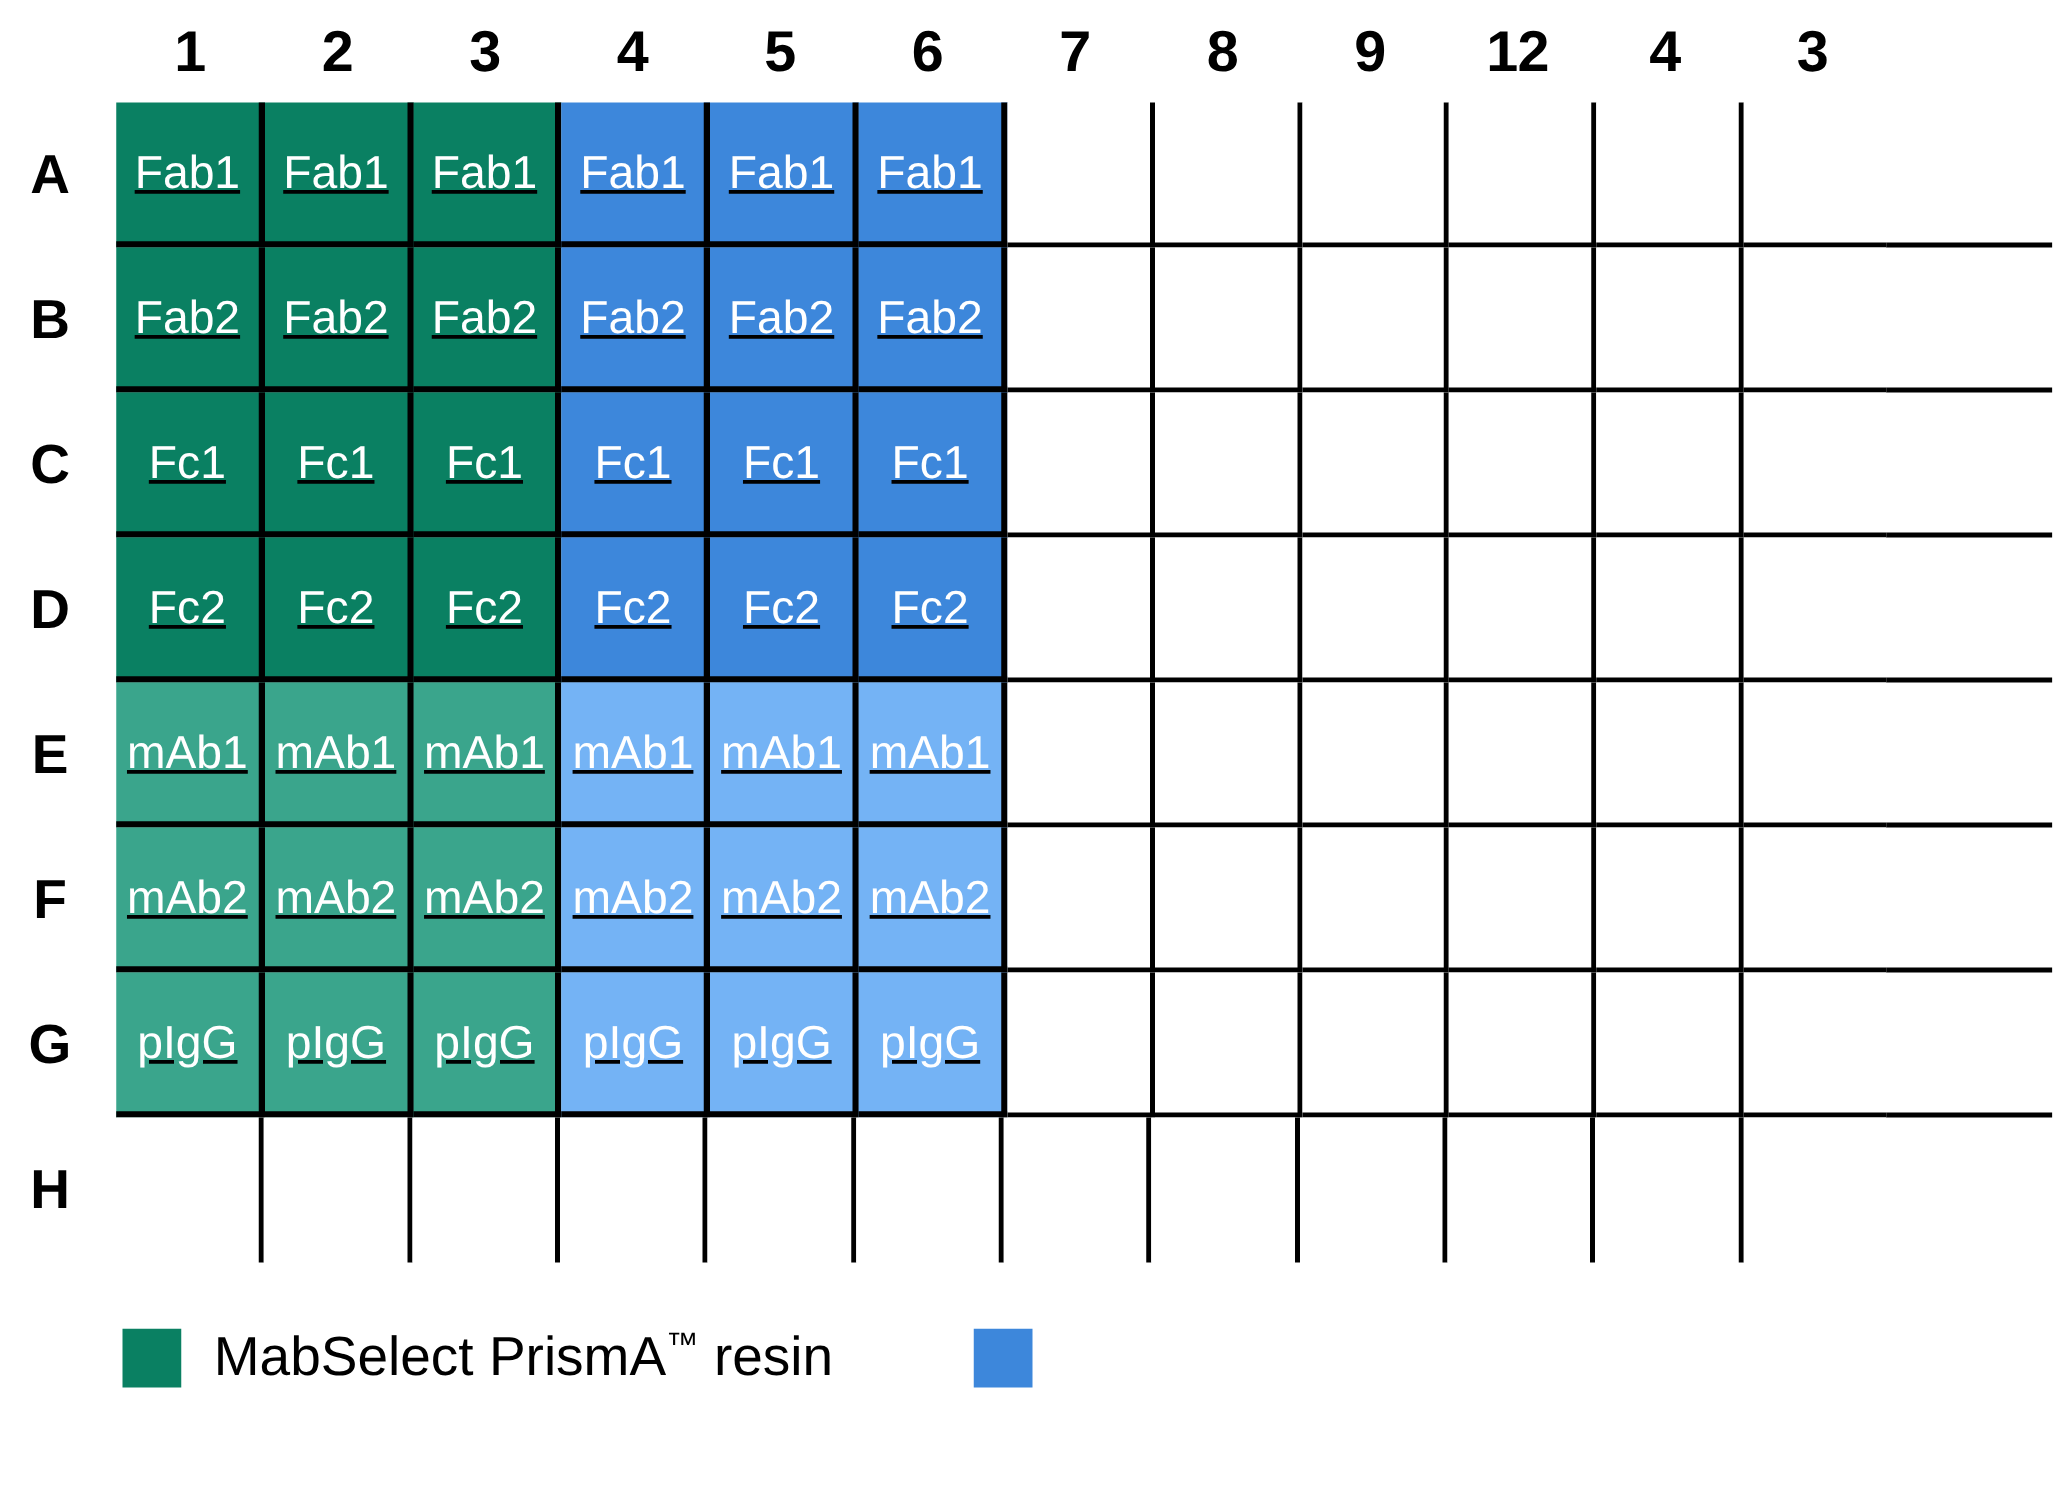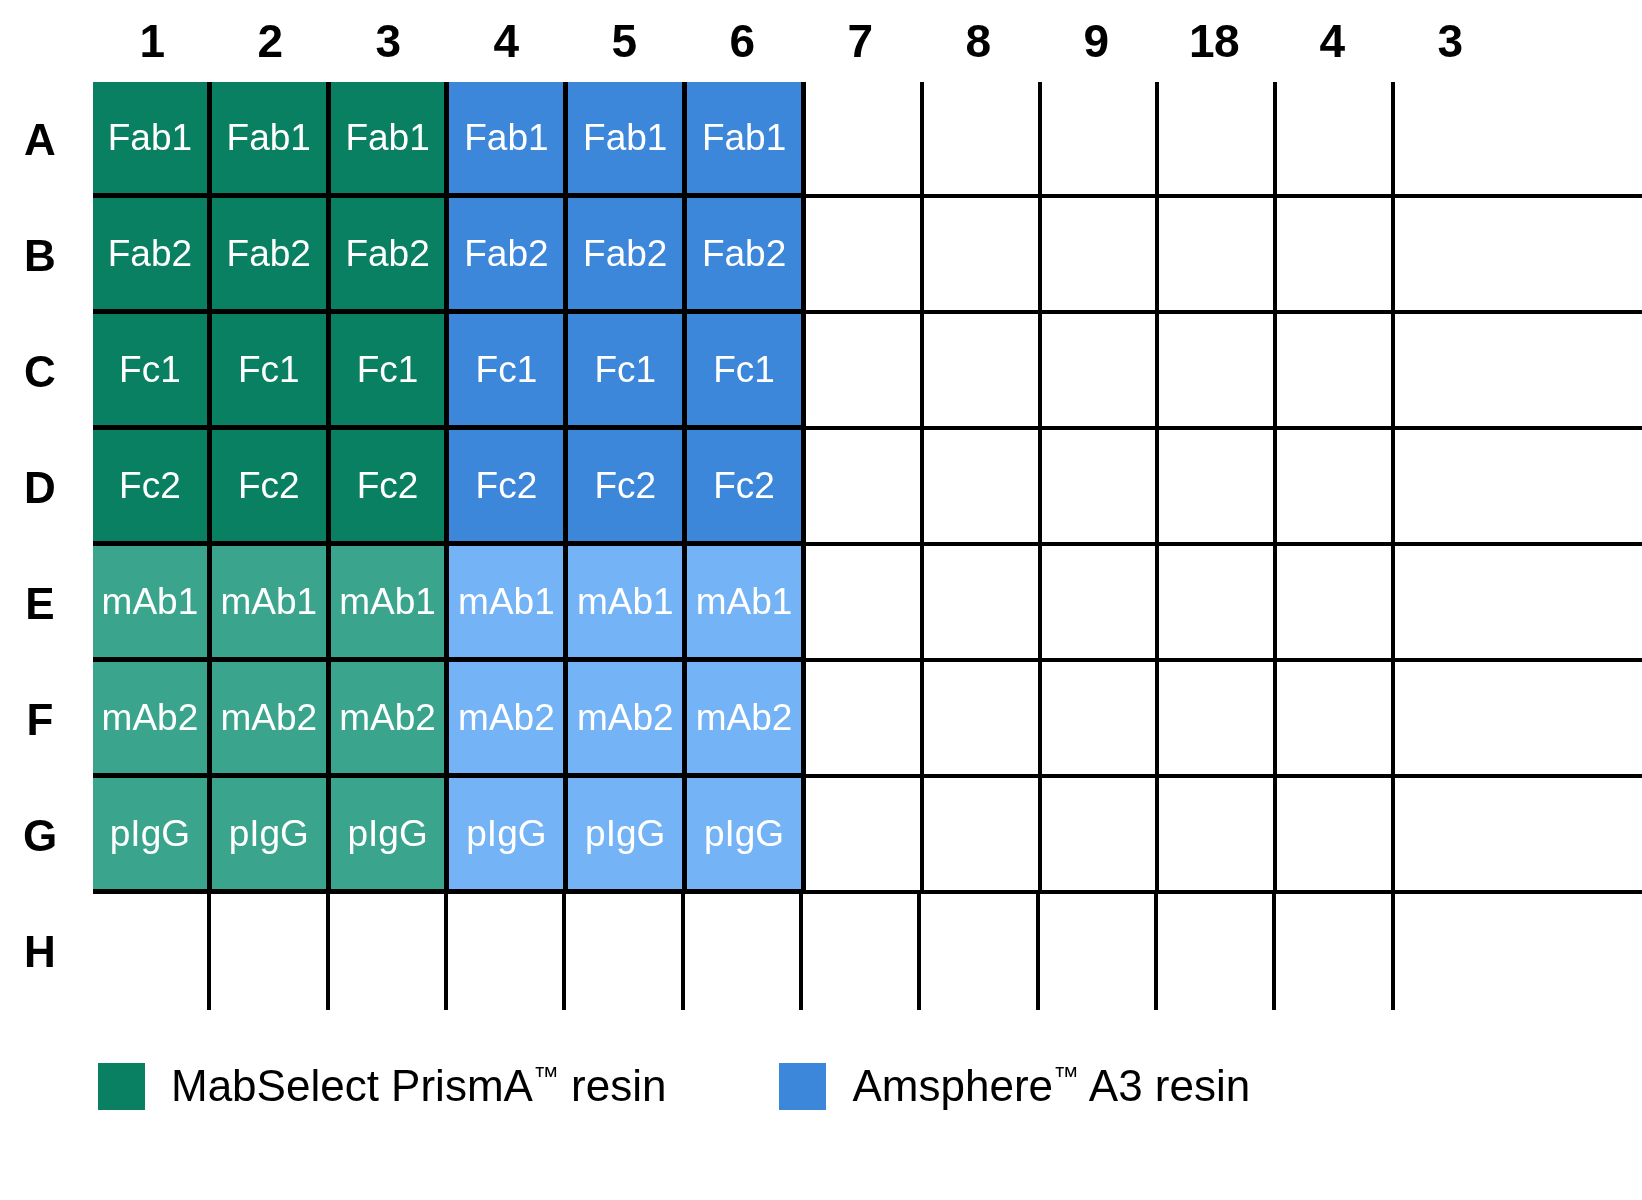--- a/index.html
+++ b/index.html
@@ -61,20 +61,21 @@
     position: absolute;
     left: 93px;
     top: 82px;
     width: 1416px;
     height: 928px;
   }
   .plate-row {
     display: flex;
     width: 100%;
     height: 116px;
+    text-decoration: underline;
   }
   .well {
     position: relative;
     flex: 1 1 0;
     height: 116px;
     border-right: 5px solid #000000;
     border-bottom: 5px solid #000000;
     display: flex;
     align-items: center;
     justify-content: center;
@@ -150,21 +151,21 @@
   <div id="col-headers">
       <div class="col-head">1</div>
       <div class="col-head">2</div>
       <div class="col-head">3</div>
       <div class="col-head">4</div>
       <div class="col-head">5</div>
       <div class="col-head">6</div>
       <div class="col-head">7</div>
       <div class="col-head">8</div>
       <div class="col-head">9</div>
-      <div class="col-head">18</div>
+      <div class="col-head">12</div>
       <div class="col-head">4</div>
       <div class="col-head">3</div>
     </div>
 
   <div id="row-labels">
       <div class="row-head">A</div>
       <div class="row-head">B</div>
       <div class="row-head">C</div>
       <div class="row-head">D</div>
       <div class="row-head">E</div>
@@ -491,17 +492,16 @@
     </div>
 
   <div id="legend">
       <div class="legend-item">
         <div class="legend-swatch" style="background: rgb(10, 128, 98);"></div>
         <div class="legend-text"><span>MabSelect PrismA</span><span class="tm">™</span><span> resin</span></div>
       </div>
       <div class="legend-gap"></div>
       <div class="legend-item">
         <div class="legend-swatch" style="background: rgb(61, 135, 219);"></div>
-        <div class="legend-text"><span>Amsphere</span><span class="tm">™</span><span> A3 resin</span></div>
       </div>
     </div>
 
 </div>
 
 </body></html>

